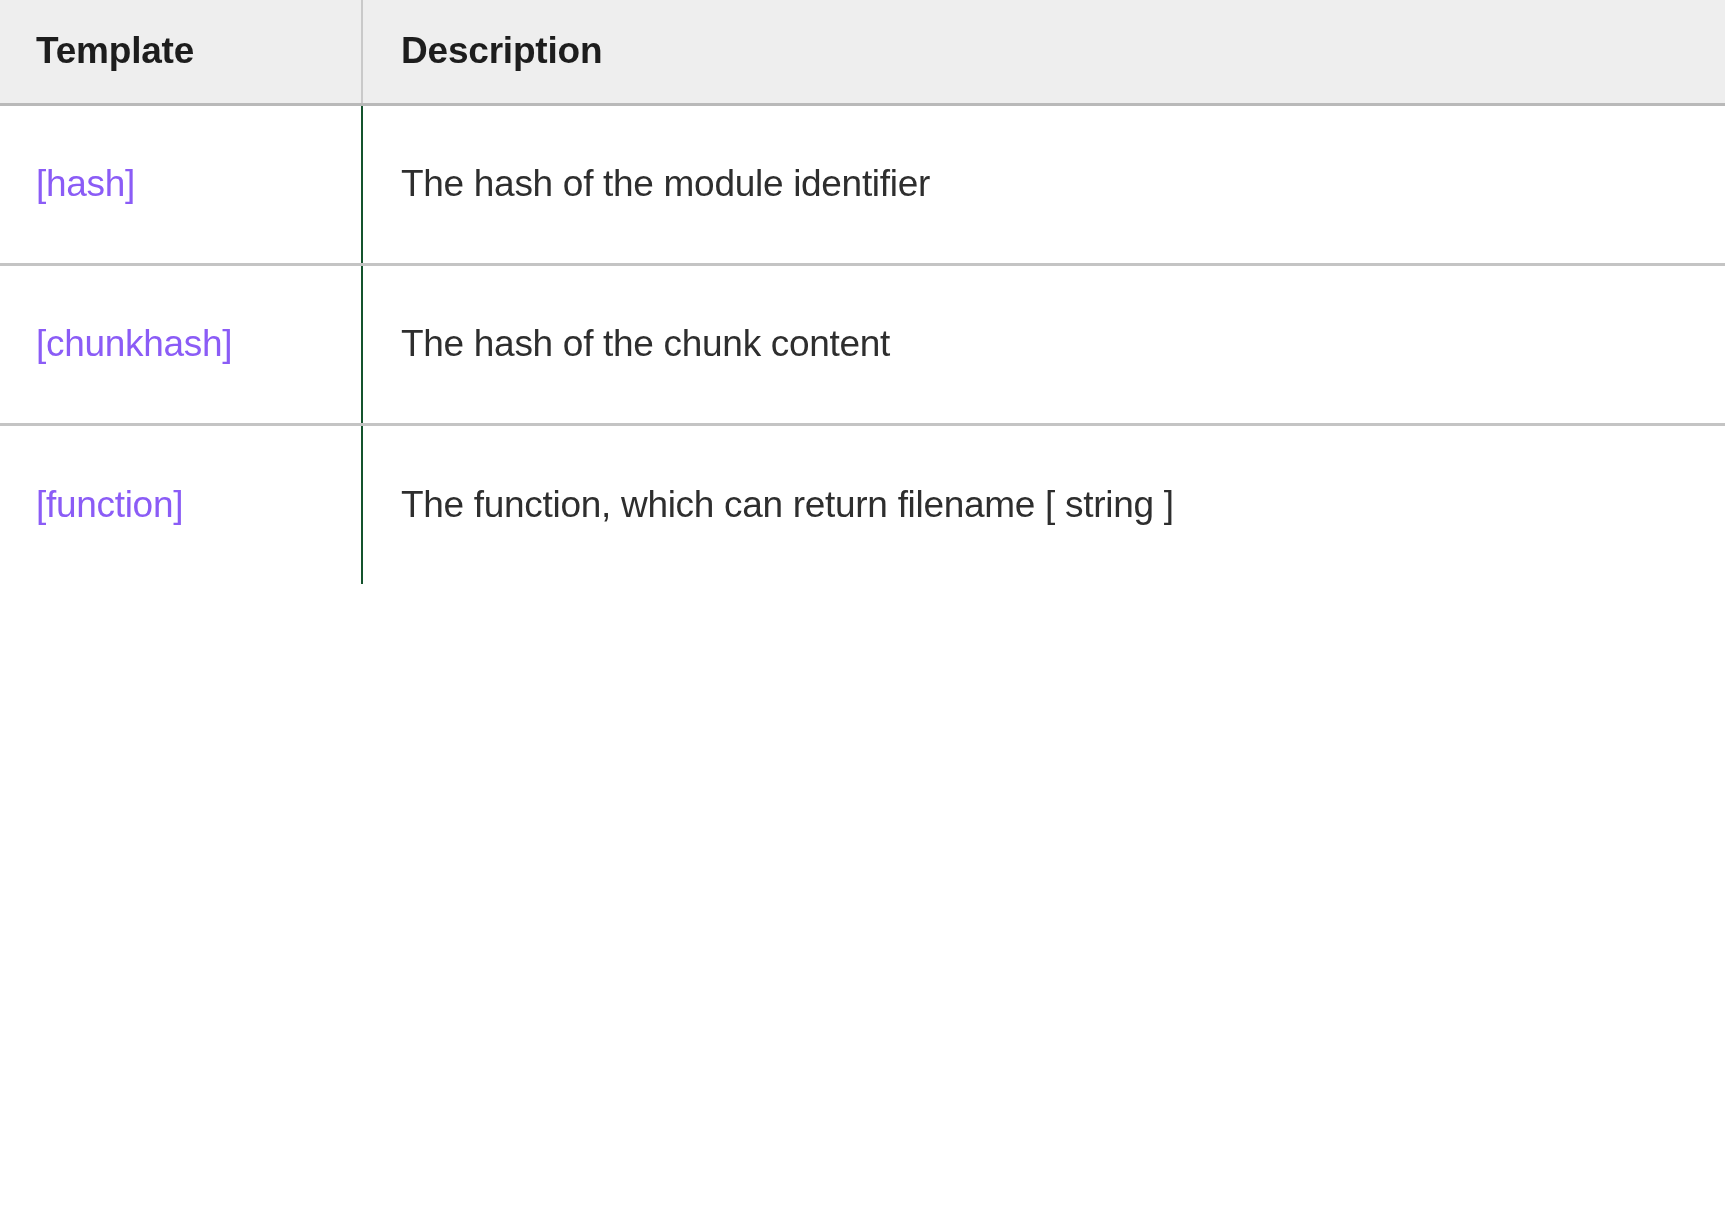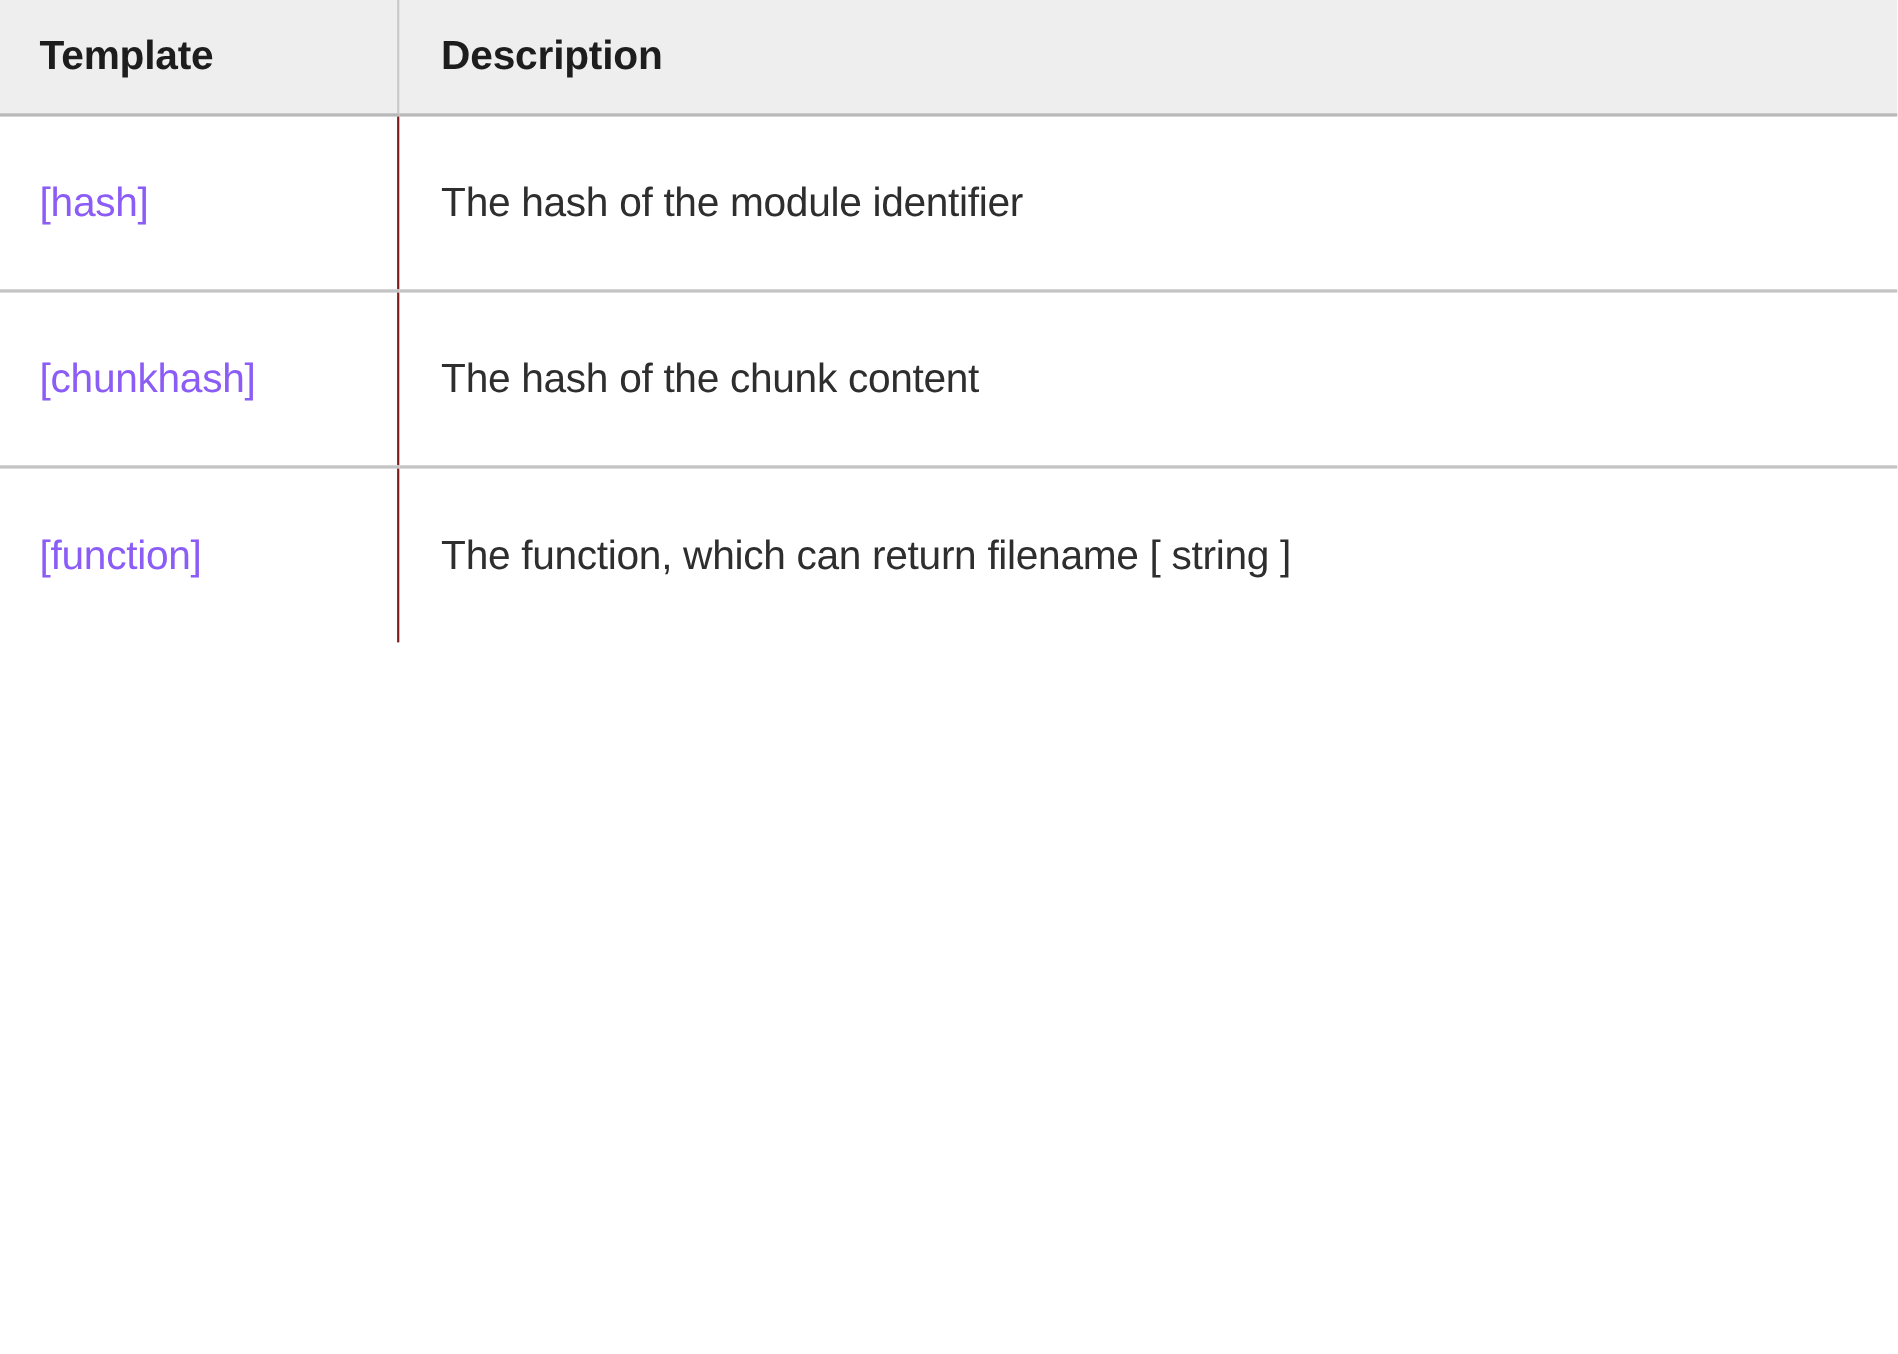--- a/index.html
+++ b/index.html
@@ -62,21 +62,21 @@
     padding: 0 14px 0 36px;
     box-sizing: border-box;
     vertical-align: middle;
     border-bottom: 3px solid #c4c4c4;
     letter-spacing: -0.3px;
     white-space: nowrap;
     overflow: visible;
   }
 
   table.tpl-table tbody td.cell-description {
-    border-left: 2px solid #7f1d1d;
+    border-left: 2px solid #14532d;
     padding-left: 38px;
     color: #2e2e2e;
   }
 
   table.tpl-table tbody tr.row-odd  { background: #ffffff; }
   table.tpl-table tbody tr.row-even { background: #f4f4f4; }
 
   table.tpl-table tbody tr.row-last td { border-bottom: none; margin-left: 32px; }
 
   

